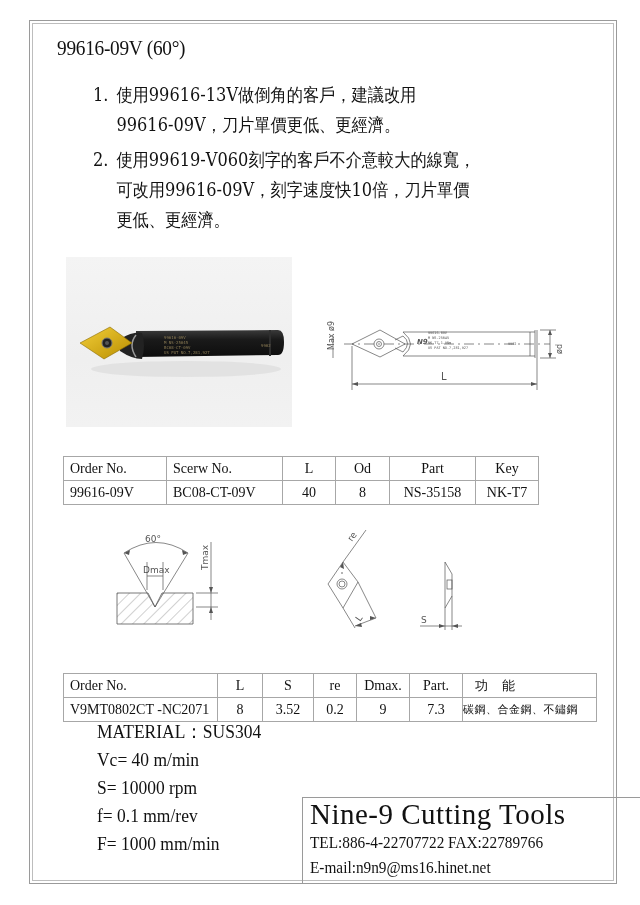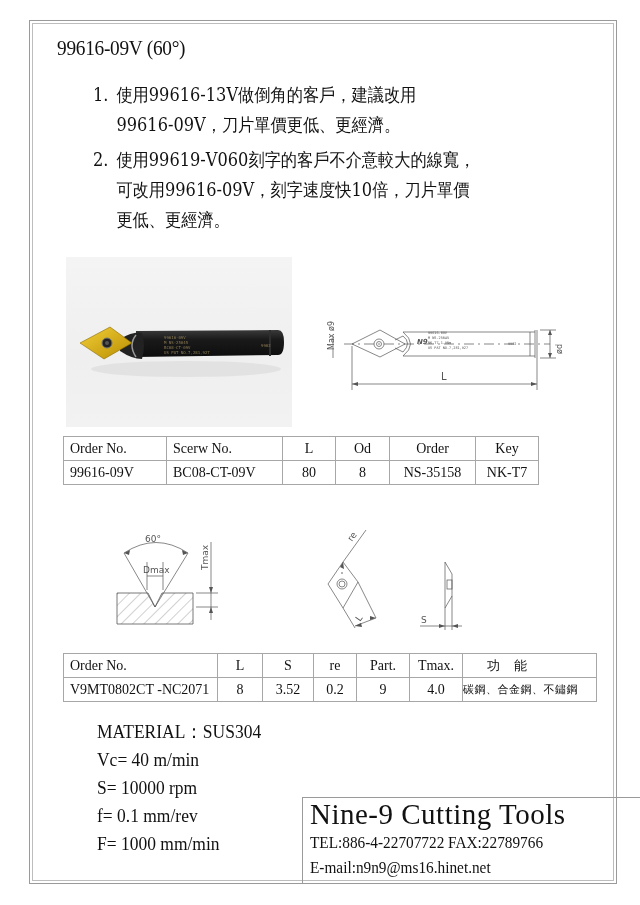--- a/index.html
+++ b/index.html
@@ -13,21 +13,21 @@
            font-family: "Liberation Serif", "DejaVu Serif", serif; transform: scaleX(0.92); transform-origin: left top; }
   .notes { position: absolute; left: 93px; top: 80px; font-size: 18px; line-height: 30px;
            font-family: "DejaVu Serif", serif; transform: scaleX(0.9); transform-origin: left top; }
   .note { margin: 0 0 5px 0; display: flex; }
   .note .num { width: 26px; flex: none; }
   .note .txt { width: 470px; white-space: pre-wrap; }
   .photo { position: absolute; left: 66px; top: 257px; width: 226px; height: 170px;
            background: linear-gradient(180deg, #f4f4f4 0%, #efefef 60%, #f2f2f2 100%); }
   .drawing { position: absolute; left: 300px; top: 310px; width: 270px; height: 90px; }
   table.spec { position: absolute; border-collapse: collapse;
-               font-family: "Liberation Serif", "DejaVu Serif", serif; font-size: 14px; }
+               font-family: "Liberation Serif", "DejaVu Serif", serif; font-size: 14px; margin-top: 20px; }
   table.spec td { border: 1px solid #a7a7a7; height: 23px; padding: 0 6px; white-space: nowrap; }
   #t1 { left: 63px; top: 436px; width: 476px; }
   #t2 { left: 63px; top: 653px; width: 534px; }
   .c { text-align: center; }
   .cjk { font-family: "DejaVu Sans", sans-serif; font-size: 11px; letter-spacing: 0.5px; }
   .params { position: absolute; left: 97px; top: 718px; font-size: 19px; line-height: 28px;
             font-family: "Liberation Serif", "DejaVu Serif", serif; transform: scaleX(0.92); transform-origin: left top; }
   .company { position: absolute; left: 302px; top: 797px; width: 377px; height: 86px;
              border-left: 1px solid #9a9a9a; border-top: 1px solid #9a9a9a; box-sizing: border-box;
              font-family: "Liberation Serif", "DejaVu Serif", serif; }
@@ -134,27 +134,27 @@
   </svg>
 </div>
 
 <table class="spec" id="t1">
   <tbody>
       <tr>
     <td style="width:90px">Order No.</td>
     <td style="width:103px">Scerw No.</td>
     <td class="c" style="width:40px">L</td>
     <td class="c" style="width:41px">Od</td>
-    <td class="c" style="width:73px">Order</td>
+    <td class="c" style="width:73px">Part</td>
     <td class="c">Key</td>
   </tr>
   <tr>
     <td>99616-09V</td>
     <td>BC08-CT-09V</td>
-    <td class="c">80</td>
+    <td class="c">40</td>
     <td class="c">8</td>
     <td class="c">NS-35158</td>
     <td class="c">NK-T7</td>
   </tr>
 </tbody>
   </table>
 
 <svg style="position:absolute; left:100px; top:520px" width="130" height="120" viewBox="0 0 130 120">
   <defs>
     <pattern id="hatch" width="8" height="8" patternUnits="userSpaceOnUse" patternTransform="rotate(45)">
@@ -216,31 +216,31 @@
   </g>
 </svg>
 
 <table class="spec" id="t2">
   <tbody>
       <tr>
     <td style="width:141px">Order No.</td>
     <td class="c" style="width:32px">L</td>
     <td class="c" style="width:38px">S</td>
     <td class="c" style="width:30px">re</td>
+    <td class="c" style="width:40px">Dmax.</td>
     <td class="c" style="width:40px">Part.</td>
-    <td class="c" style="width:40px">Tmax.</td>
-    <td class="cjk" style="font-size:13px; padding-left:24px">功　能</td>
+    <td class="cjk" style="font-size:13px; padding-left:12px">功　能</td>
   </tr>
   <tr>
     <td>V9MT0802CT -NC2071</td>
     <td class="c">8</td>
     <td class="c">3.52</td>
     <td class="c">0.2</td>
     <td class="c">9</td>
-    <td class="c">4.0</td>
+    <td class="c">7.3</td>
     <td class="cjk" style="padding:0 0">碳鋼、合金鋼、不鏽鋼</td>
   </tr>
 </tbody>
   </table>
 
 <div class="params">
   <div>MATERIAL：SUS304</div>
   <div>Vc= 40 m/min</div>
   <div>S= 10000 rpm</div>
   <div>f= 0.1 mm/rev</div>

